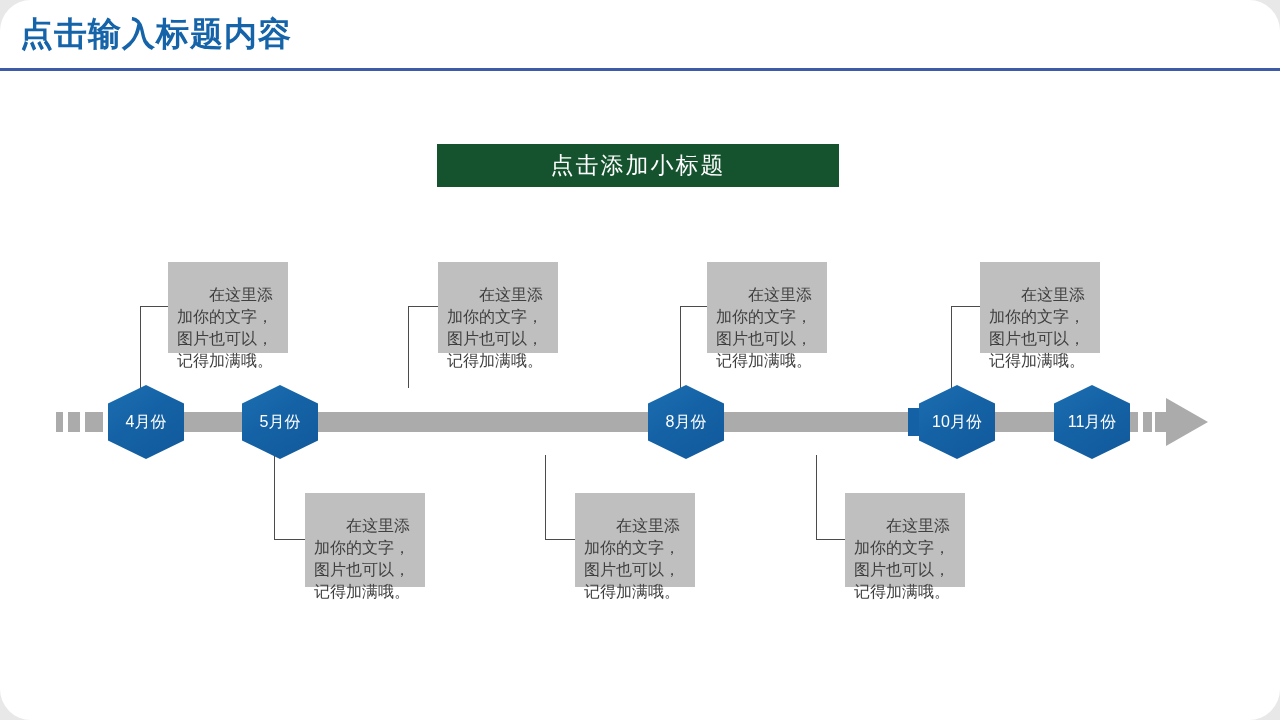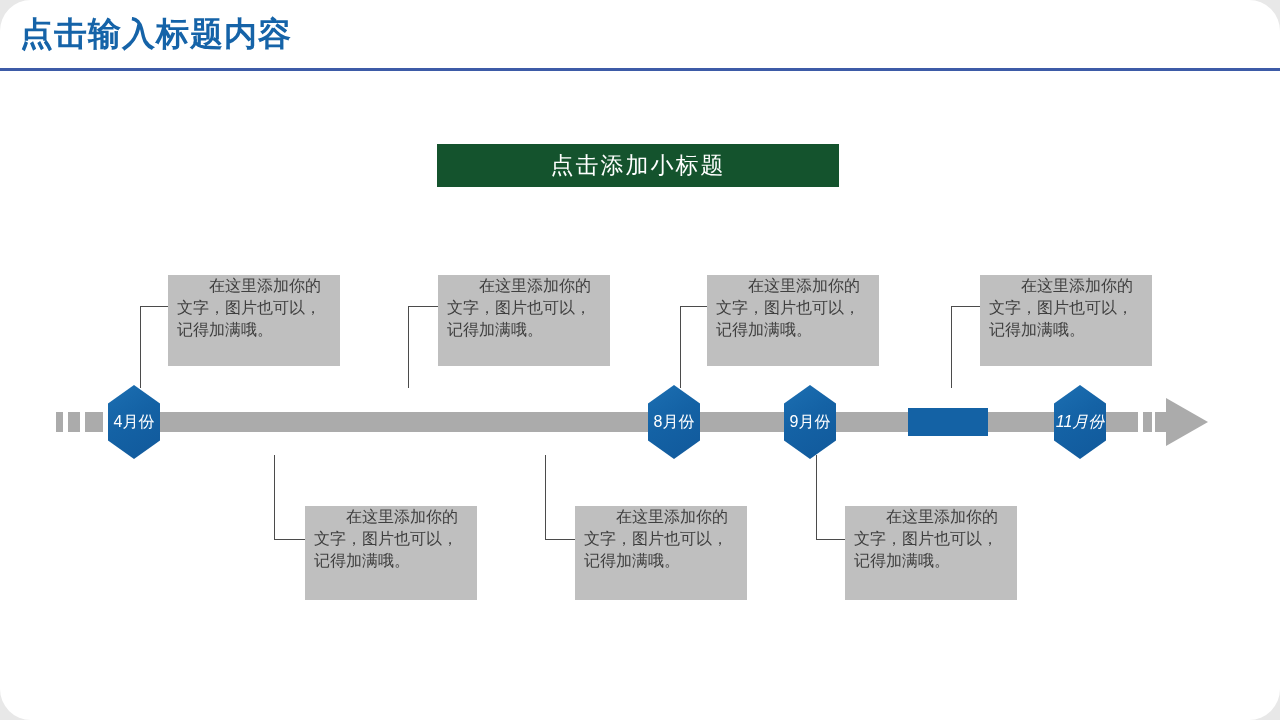--- a/index.html
+++ b/index.html
@@ -31,39 +31,39 @@
   .dash.d3{left:85px;width:18px;}
   .dash.d4{left:1143px;width:9px;}
   .arrow-stub{position:absolute;left:1155px;top:412px;width:13px;height:20px;background:#ABABAB;}
   .arrow-head{
     position:absolute;left:1166px;top:398px;width:0;height:0;
     border-top:24px solid transparent;border-bottom:24px solid transparent;
     border-left:42px solid #ABABAB;
   }
   
   .hex{
-    position:absolute;top:385px;width:52px;height:74px;
+    position:absolute;top:385px;width:76px;height:74px;
     clip-path:polygon(50% 0,100% 25%,100% 75%,50% 100%,0 75%,0 25%);
     background:linear-gradient(145deg,#1C6FB2 0%,#1462A5 45%,#11599B 100%);
     color:#ffffff;font-size:16px;
     display:flex;align-items:center;justify-content:center;
     cursor:pointer;
   }
   .hex.m4{left:108px;}  .hex.m5{left:242px;}  .hex.m6{left:376px;}
   .hex.m7{left:513px;}  .hex.m8{left:648px;align-items:center;}  .hex.m9{left:784px;}
-  .hex.m10{left:919px;} .hex.m11{left:1054px;font-style:italic;}
+  .hex.m10{left:919px;} .hex.m11{left:1054px;}
   .label-band{position:absolute;left:908px;top:408px;width:80px;height:28px;background:#1462A5;}
   
   .conn{position:absolute;background:#4B4B4B;}
   
   .pbox{
-    position:absolute;width:172px;box-sizing:border-box;
+    position:absolute;width:120px;box-sizing:border-box;
     background:#BFBFBF;color:#3F3F3F;
-    font-size:16px;line-height:22px;padding:0 9px;
-    text-indent:2em;cursor:text;margin-top:13px;
+    font-size:16px;line-height:22px;padding:22px 9px;
+    text-indent:2em;cursor:text;
   }
   .pbox.top{top:262px;height:91px;}
   .pbox.bottom{top:493px;height:94px;}
   .pbox.t1{left:168px;} .pbox.t2{left:438px;} .pbox.t3{left:707px;} .pbox.t4{left:980px;}
   .pbox.b1{left:305px;} .pbox.b2{left:575px;} .pbox.b3{left:845px;}
 </style>
 </head>
 <body>
 
 <div class="slide">
@@ -95,25 +95,28 @@
   <div class="conn" style="left:545px;top:455px;width:1px;height:85px;"></div>
   <div class="conn" style="left:545px;top:539px;width:31px;height:1px;"></div>
   <div class="conn" style="left:816px;top:455px;width:1px;height:85px;"></div>
   <div class="conn" style="left:816px;top:539px;width:30px;height:1px;"></div>
 
   <div class="label-band"></div>
 
   <div class="hex m4">
       <span>4月份</span>
     </div>
+  <div class="hex m5">
+      <span>5月份</span>
+    </div>
   <div class="hex m8">
       <span>8月份</span>
     </div>
-  <div class="hex m9">
-      <span>9月份</span>
+  <div class="hex m10">
+      <span>10月份</span>
     </div>
   <div class="hex m11">
       <span>11月份</span>
     </div>
 
   <div class="pbox top t1">在这里添加你的文字，图片也可以，记得加满哦。</div>
   <div class="pbox top t2">在这里添加你的文字，图片也可以，记得加满哦。</div>
   <div class="pbox top t3">在这里添加你的文字，图片也可以，记得加满哦。</div>
   <div class="pbox top t4">在这里添加你的文字，图片也可以，记得加满哦。</div>
 

